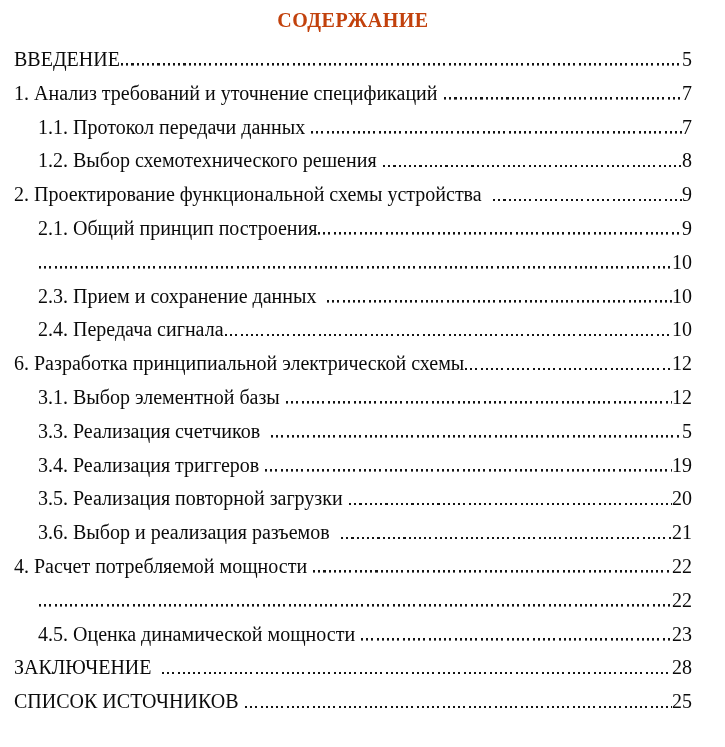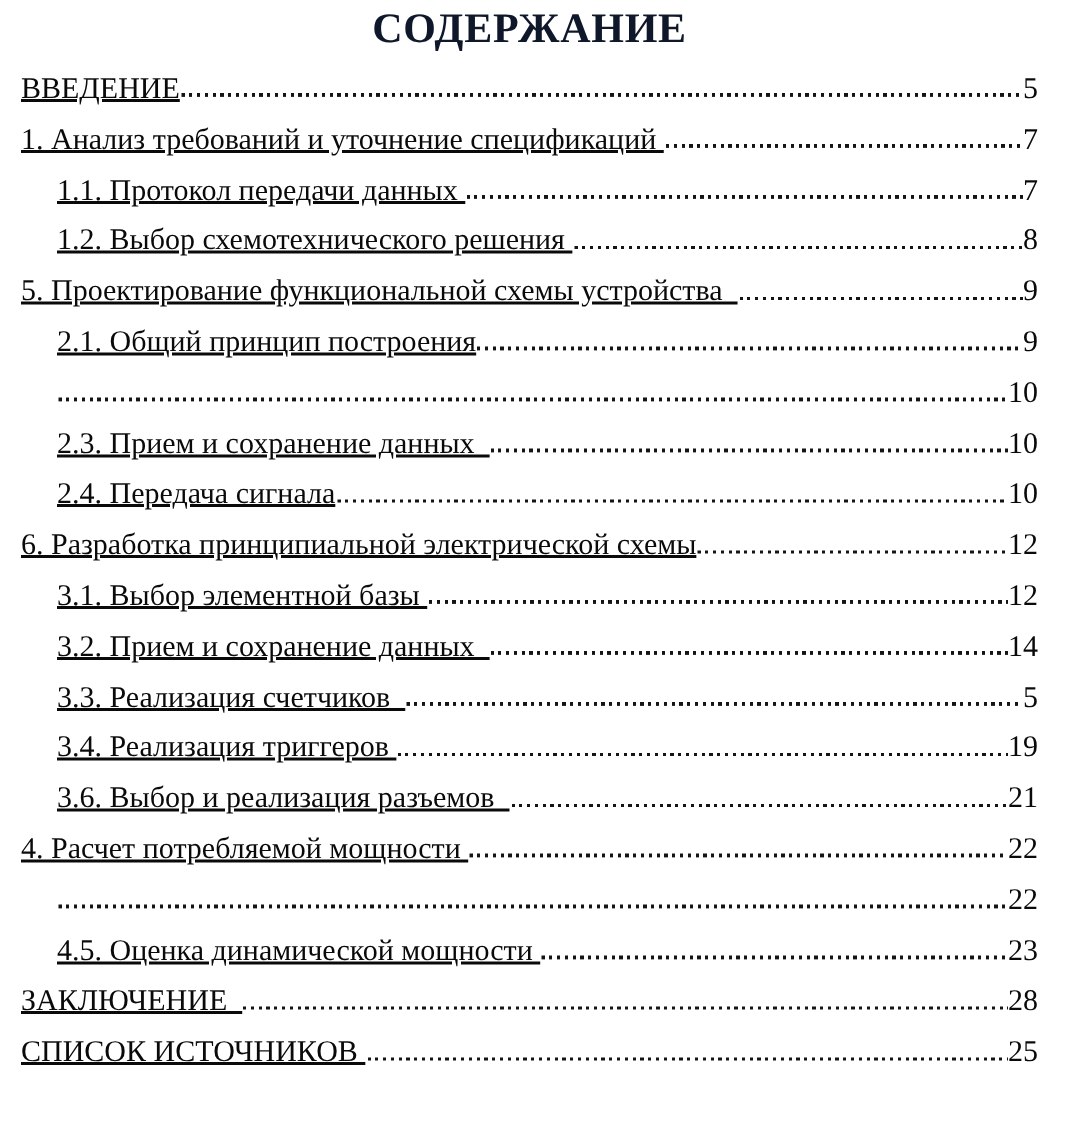--- a/index.html
+++ b/index.html
@@ -16,45 +16,44 @@
   }
   .page {
     box-sizing: border-box;
     width: 725px;
     height: 747px;
     padding: 6px 33px 0 14px;
     background: #ffffff;
   }
   .doc-title {
     margin: 0 0 14px 0;
-    font-size: 28px;
+    font-size: 20px;
     font-weight: bold;
     line-height: 28px;
     text-align: center;
     letter-spacing: 0.5px;
-    color: #0f172a;
+    color: #c2410c;
   }
   .toc-list {
     display: block;
   }
   .toc-row {
     display: flex;
     align-items: baseline;
     height: 33.8px;
     line-height: 23px;
     font-size: 20px;
     cursor: default;
   }
   .toc-row.level-1 {
     padding-left: 24px;
   }
   .toc-label {
     white-space: pre;
     flex: 0 0 auto;
-    text-decoration: underline;
   }
   .dot-leader {
     flex: 1 1 auto;
     height: 2.6px;
     margin-left: 1px;
     background-image: repeating-linear-gradient(to right, #141414 0px, #141414 2.1px, transparent 2.1px, transparent 5.2px);
     background-position: left bottom;
     background-repeat: no-repeat;
   }
   .toc-page {
@@ -83,21 +82,21 @@
     <span class="toc-label">1.1. Протокол передачи данных </span>
     <span class="dot-leader"></span>
     <span class="toc-page">7</span>
   </div>
       <div class="toc-row level-1">
     <span class="toc-label">1.2. Выбор схемотехнического решения </span>
     <span class="dot-leader"></span>
     <span class="toc-page">8</span>
   </div>
       <div class="toc-row level-0">
-    <span class="toc-label">5. Проектирование функциональной схемы устройства  </span>
+    <span class="toc-label">2. Проектирование функциональной схемы устройства  </span>
     <span class="dot-leader"></span>
     <span class="toc-page">9</span>
   </div>
       <div class="toc-row level-1">
     <span class="toc-label">2.1. Общий принцип построения</span>
     <span class="dot-leader"></span>
     <span class="toc-page">9</span>
   </div>
       <div class="toc-row level-1">
     <span class="dot-leader"></span>
@@ -117,33 +116,33 @@
     <span class="toc-label">6. Разработка принципиальной электрической схемы</span>
     <span class="dot-leader"></span>
     <span class="toc-page">12</span>
   </div>
       <div class="toc-row level-1">
     <span class="toc-label">3.1. Выбор элементной базы </span>
     <span class="dot-leader"></span>
     <span class="toc-page">12</span>
   </div>
       <div class="toc-row level-1">
-    <span class="toc-label">3.2. Прием и сохранение данных  </span>
-    <span class="dot-leader"></span>
-    <span class="toc-page">14</span>
-  </div>
-      <div class="toc-row level-1">
     <span class="toc-label">3.3. Реализация счетчиков  </span>
     <span class="dot-leader"></span>
     <span class="toc-page">5</span>
   </div>
       <div class="toc-row level-1">
     <span class="toc-label">3.4. Реализация триггеров </span>
     <span class="dot-leader"></span>
     <span class="toc-page">19</span>
+  </div>
+      <div class="toc-row level-1">
+    <span class="toc-label">3.5. Реализация повторной загрузки </span>
+    <span class="dot-leader"></span>
+    <span class="toc-page">20</span>
   </div>
       <div class="toc-row level-1">
     <span class="toc-label">3.6. Выбор и реализация разъемов  </span>
     <span class="dot-leader"></span>
     <span class="toc-page">21</span>
   </div>
       <div class="toc-row level-0">
     <span class="toc-label">4. Расчет потребляемой мощности </span>
     <span class="dot-leader"></span>
     <span class="toc-page">22</span>

